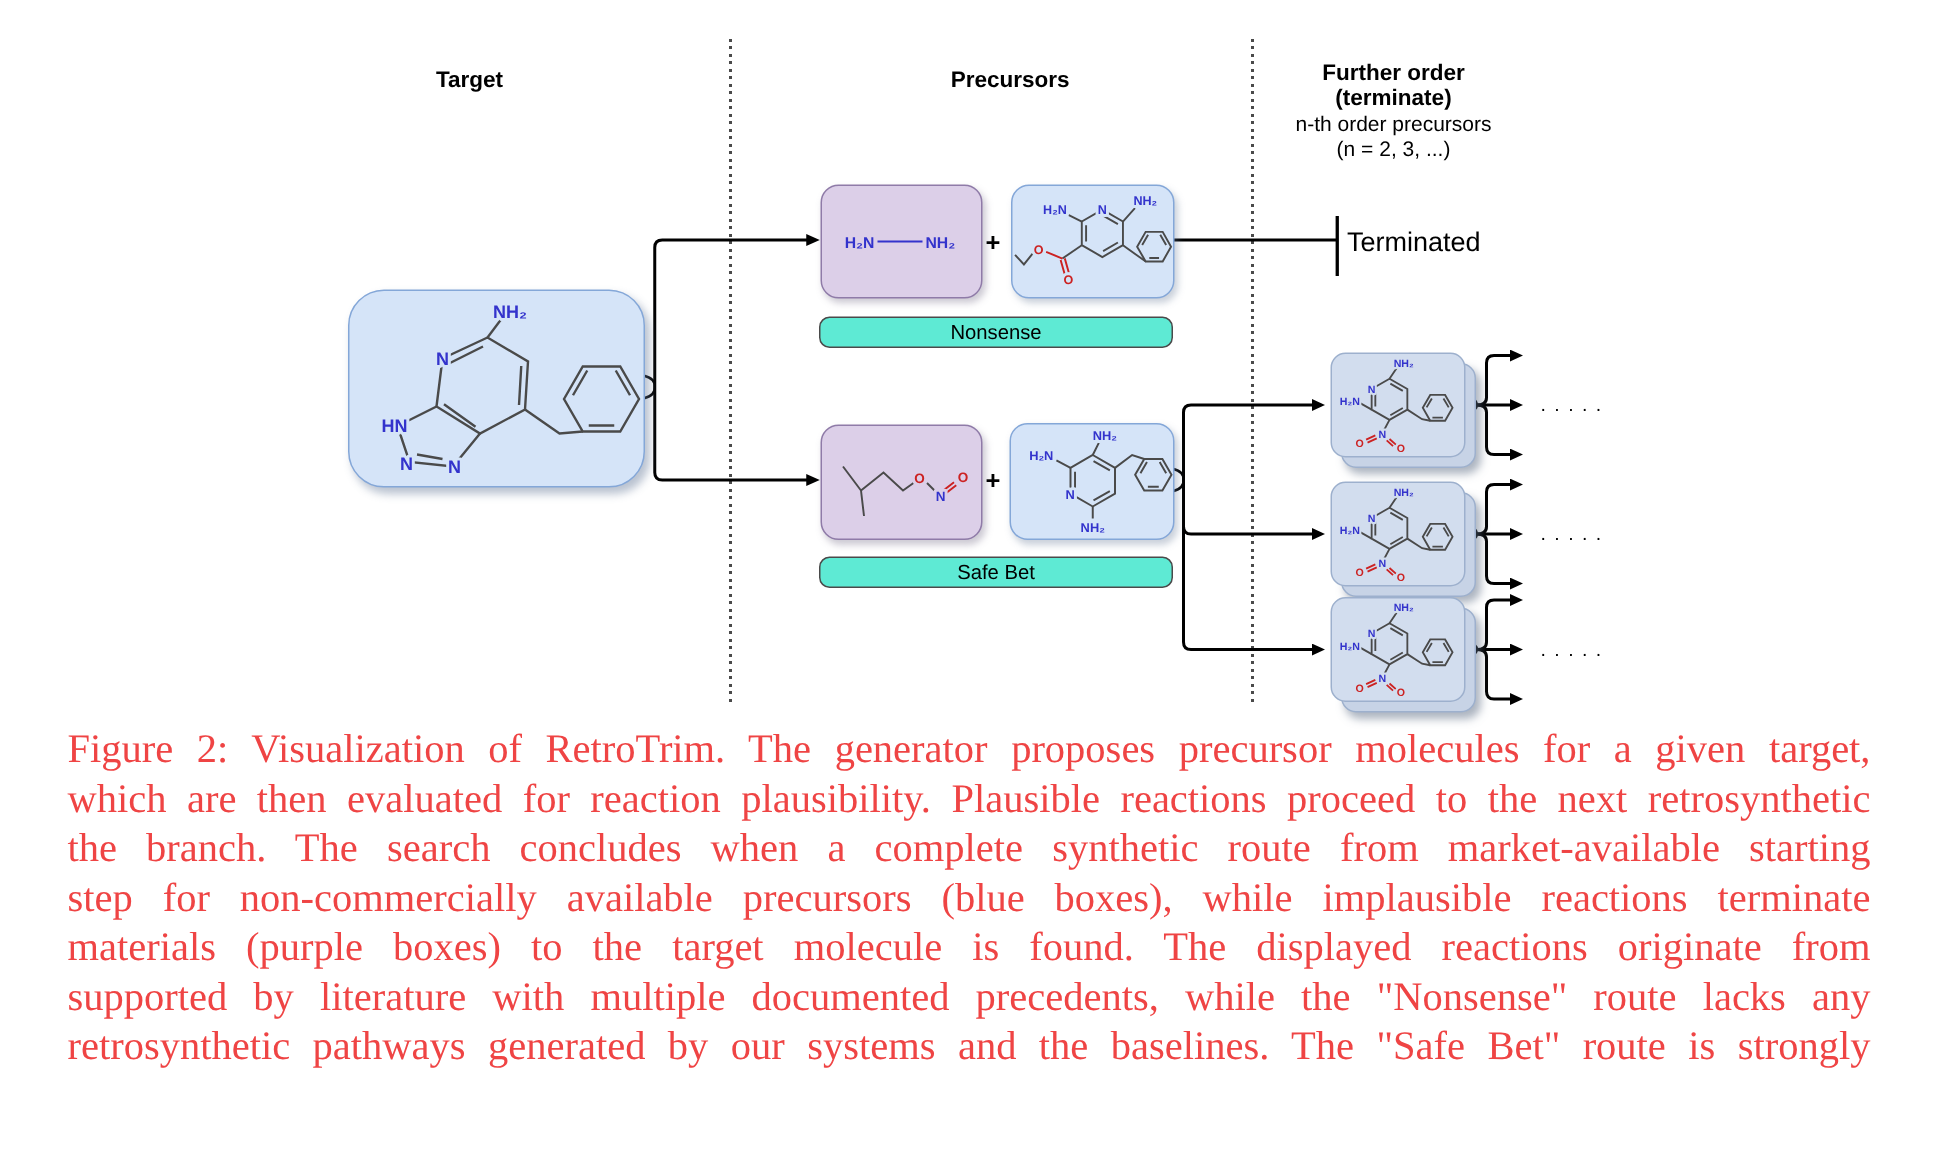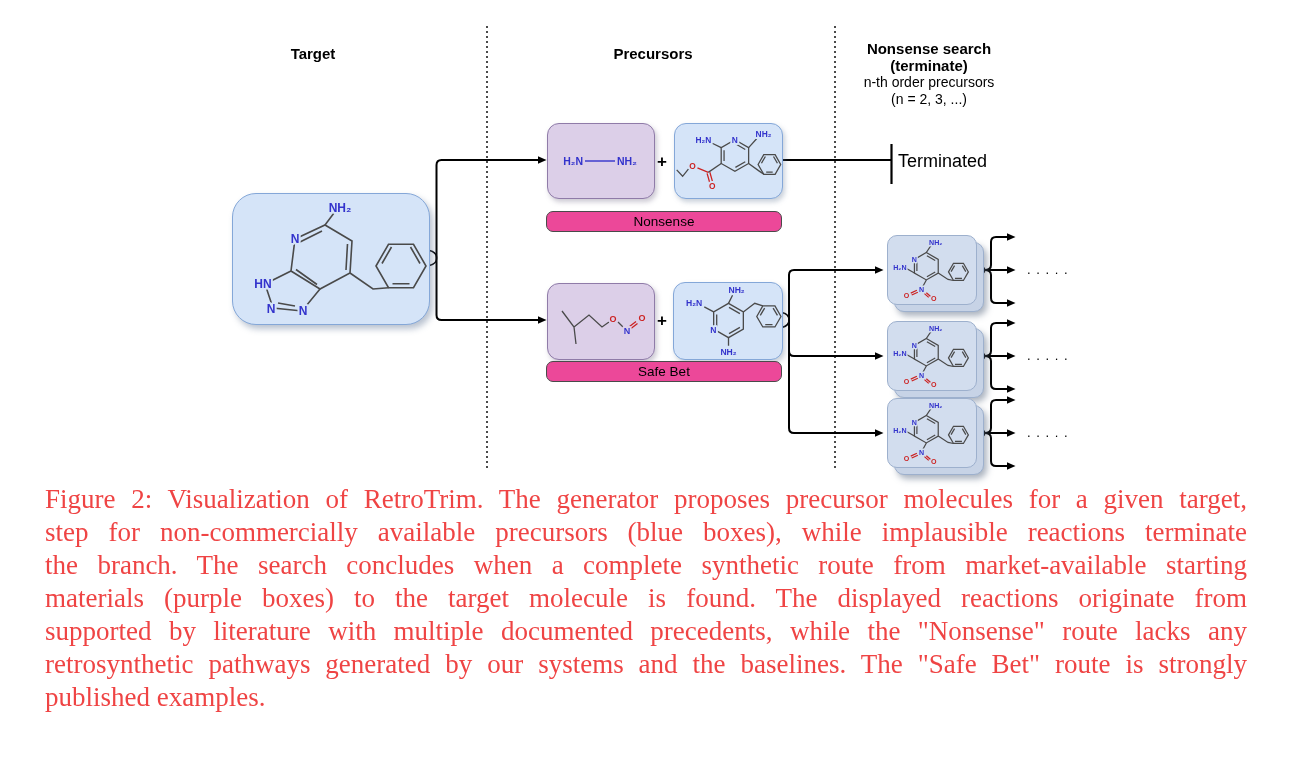--- a/index.html
+++ b/index.html
@@ -22,21 +22,21 @@
     box-shadow:3px 4px 6px rgba(100,120,150,.45);}
   .box-purple{background:var(--box_purple_fill,#dccfe8);border:1px solid var(--box_purple_border,#8f7ba8);
     box-shadow:2px 3px 5px rgba(110,100,130,.35);}
   .box-blue{background:var(--box_blue_fill,#d5e4f8);border:1px solid var(--box_blue_border,#84a7d8);
     box-shadow:2px 3px 5px rgba(100,120,150,.35);}
   .p1{left:547px;top:123px;width:106px;height:74px;}
   .b1{left:674px;top:123px;width:107px;height:74px;}
   .p2{left:547px;top:283px;width:106px;height:75px;}
   .b2{left:673px;top:282px;width:108px;height:76px;}
   .plus{position:absolute;z-index:2;width:16px;text-align:center;font-size:17px;font-weight:600;}
-  .route-label{position:absolute;z-index:2;left:546px;width:234px;height:19px;background:#ec4899;
+  .route-label{position:absolute;z-index:2;left:546px;width:234px;height:19px;background:#5eead4;
     border:1.5px solid var(--label_box_border,#4a4a4a);border-radius:7px;text-align:center;
     font-size:13.5px;line-height:19px;}
   .terminated{position:absolute;z-index:2;left:898px;top:151px;font-size:18px;}
   .stack{position:absolute;z-index:2;left:887px;width:90px;height:70px;}
   .stack::before{content:"";position:absolute;left:7px;top:7px;width:88px;height:68px;
     background:var(--box_stack_back,#c7d3e6);border:1px solid var(--box_stack_border,#9db0cd);
     border-radius:10px;box-shadow:3px 4px 6px rgba(90,105,130,.5);}
   .stack-front{position:absolute;left:0;top:0;width:88px;height:68px;
     background:var(--box_stack_fill,#d2ddee);border:1px solid var(--box_stack_border,#9db0cd);
     border-radius:10px;}
@@ -59,23 +59,23 @@
     font-family:"Liberation Serif",serif;font-size:27px;color:#ef4444;}
   .caption .cl{line-height:33px;text-align:justify;text-align-last:justify;}
   .caption .cl.last{text-align-last:left;}
 </style>
 </head>
 <body>
 
 <div class="diagram">
 
   <div class="col-title" style="left:253px;top:45px;width:120px;">Target</div>
-  <div class="col-title" style="left:593px;top:45px;width:120px;">Precursors</div>
+  <div class="col-title" style="left:593px;top:45px;width:120px;text-align:right;">Precursors</div>
   <div class="col3">
-    <div class="b">Nonsense search</div>
+    <div class="b">Further order</div>
     <div class="b">(terminate)</div>
     <div class="r sp">n-th order precursors</div>
     <div class="r">(n = 2, 3, ...)</div>
   </div>
 
   <div class="divider" style="left:486px;"></div>
   <div class="divider" style="left:834px;"></div>
 
   <svg class="overlay" width="1298" height="478">
     <defs>
@@ -175,21 +175,21 @@
       <path class="bond thin" d="M54,20 L58,12 M39.3,28.5 L30,23.5 M54,54 L54,62"></path>
       <path class="bond thin" d="M68.7,28.5 L80,20 L88,22.6"></path>
       <path class="bond thin" d="M82,33 L88,22.6 L100,22.6 L106,33 L100,43.4 L88,43.4 Z"></path>
       <path class="bond thin" d="M85.5,32 L89.8,24.7 M98.2,24.7 L102.5,32 M97.6,41 L90.4,41"></path>
       <text class="atN f85" x="62" y="10" text-anchor="middle">NH₂</text>
       <text class="atN f85" x="20" y="23" text-anchor="middle">H₂N</text>
       <text class="atN f85" x="39" y="49" text-anchor="middle">N</text>
       <text class="atN f85" x="54" y="71" text-anchor="middle">NH₂</text>
     </svg>
   </div>
-  <div class="route-label" style="top:361px;">Safe Bet</div>
+  <div class="route-label" style="top:371px;">Safe Bet</div>
 
   <div class="stack" style="top:235px;">
     <div class="stack-front">
       <svg class="mol" viewBox="0 0 88 72">
         <path class="bond thin" d="M38,17.5 L50.6,24.75 L50.6,39.25 L38,46.5 L25.4,39.25 L25.4,24.75 Z"></path>
         <path class="bond thin" d="M38.6,20.9 L47.4,26 M47.4,38.1 L38.6,43.2 M28,37.1 L28,26.9"></path>
         <path class="bond thin" d="M38,17.5 L43,10 M25.4,39.25 L17,34.5 M38,46.5 L34,54"></path>
         <path class="bondR thin" d="M29,59.5 L22.5,62.5 M28,57.5 L21.5,60.5 M36,61 L40.5,65 M38,60 L42.5,64"></path>
         <path class="bond thin" d="M50.6,39.25 L61,46 L66.75,47.1"></path>
         <path class="bond thin" d="M61.5,38 L66.75,28.9 L77.25,28.9 L82.5,38 L77.25,47.1 L66.75,47.1 Z"></path>
@@ -242,19 +242,19 @@
     </div>
   </div>
 
   <div class="dots" style="top:261px;">. . . . .</div>
   <div class="dots" style="top:347px;">. . . . .</div>
   <div class="dots" style="top:424px;">. . . . .</div>
 </div>
 
 <div class="caption">
   <div class="cl">Figure 2: Visualization of RetroTrim. The generator proposes precursor molecules for a given target,</div>
+  <div class="cl">which are then evaluated for reaction plausibility. Plausible reactions proceed to the next retrosynthetic</div>
+  <div class="cl">the branch. The search concludes when a complete synthetic route from market-available starting</div>
   <div class="cl">step for non-commercially available precursors (blue boxes), while implausible reactions terminate</div>
-  <div class="cl">the branch. The search concludes when a complete synthetic route from market-available starting</div>
   <div class="cl">materials (purple boxes) to the target molecule is found.  The displayed reactions originate from</div>
   <div class="cl">supported by literature with multiple documented precedents, while the "Nonsense" route lacks any</div>
   <div class="cl">retrosynthetic pathways generated by our systems and the baselines. The "Safe Bet" route is strongly</div>
-  <div class="cl last">published examples.</div>
 </div>
 
 </body></html>

